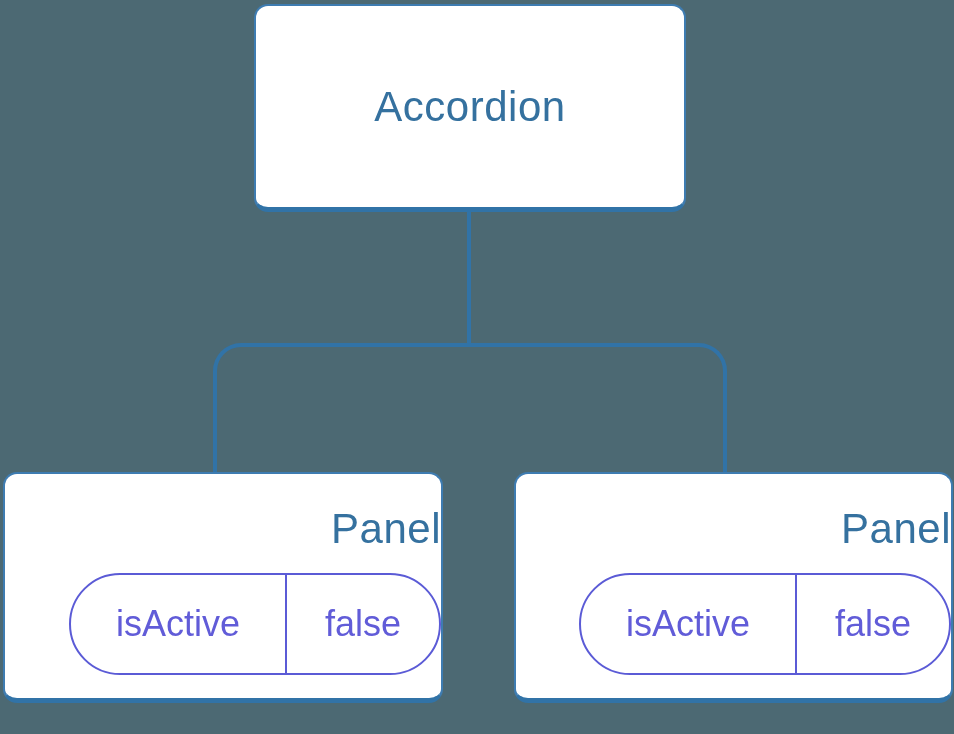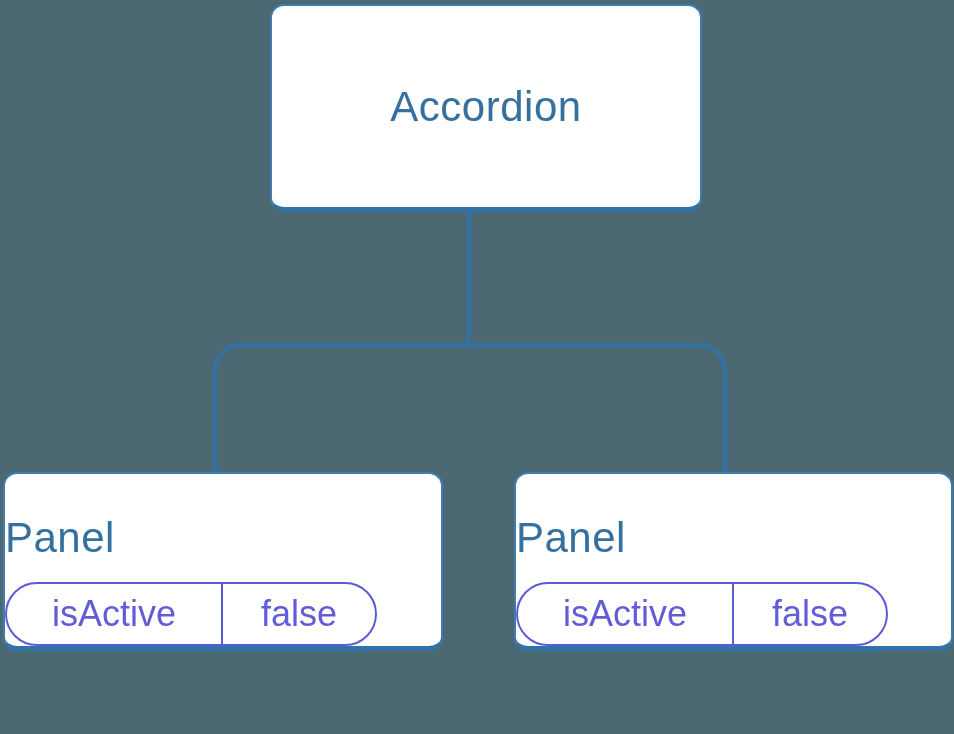--- a/index.html
+++ b/index.html
@@ -24,35 +24,34 @@
     border: 2px solid var(--node-border, #3E7CB1);
     border-bottom: 5px solid var(--connector, #3173A7);
     border-radius: 14px;
   }
   .node-root {
     left: 254px; top: 4px;
     width: 432px; height: 208px;
     display: flex;
     align-items: center;
     justify-content: center;
-    margin-left: 16px;
   }
   .node-label {
     color: var(--node-text, #35719F);
     font-size: 42px;
     font-weight: 500;
     letter-spacing: 0.5px;
   }
   .node-panel {
     top: 472px;
-    width: 440px; height: 179px;
+    width: 440px; height: 231px;
     display: flex;
     flex-direction: column;
-    align-items: flex-start;
-    padding-top: 40px;
+    align-items: flex-end;
+    padding-top: 31px;
   }
   .node-panel-1 { left: 3px; }
   .node-panel-2 { left: 514px; width: 439px; }
   
   .stem {
     position: absolute;
     left: 467px; top: 211px;
     width: 4px; height: 134px;
     background: var(--connector, #3173A7);
   }

